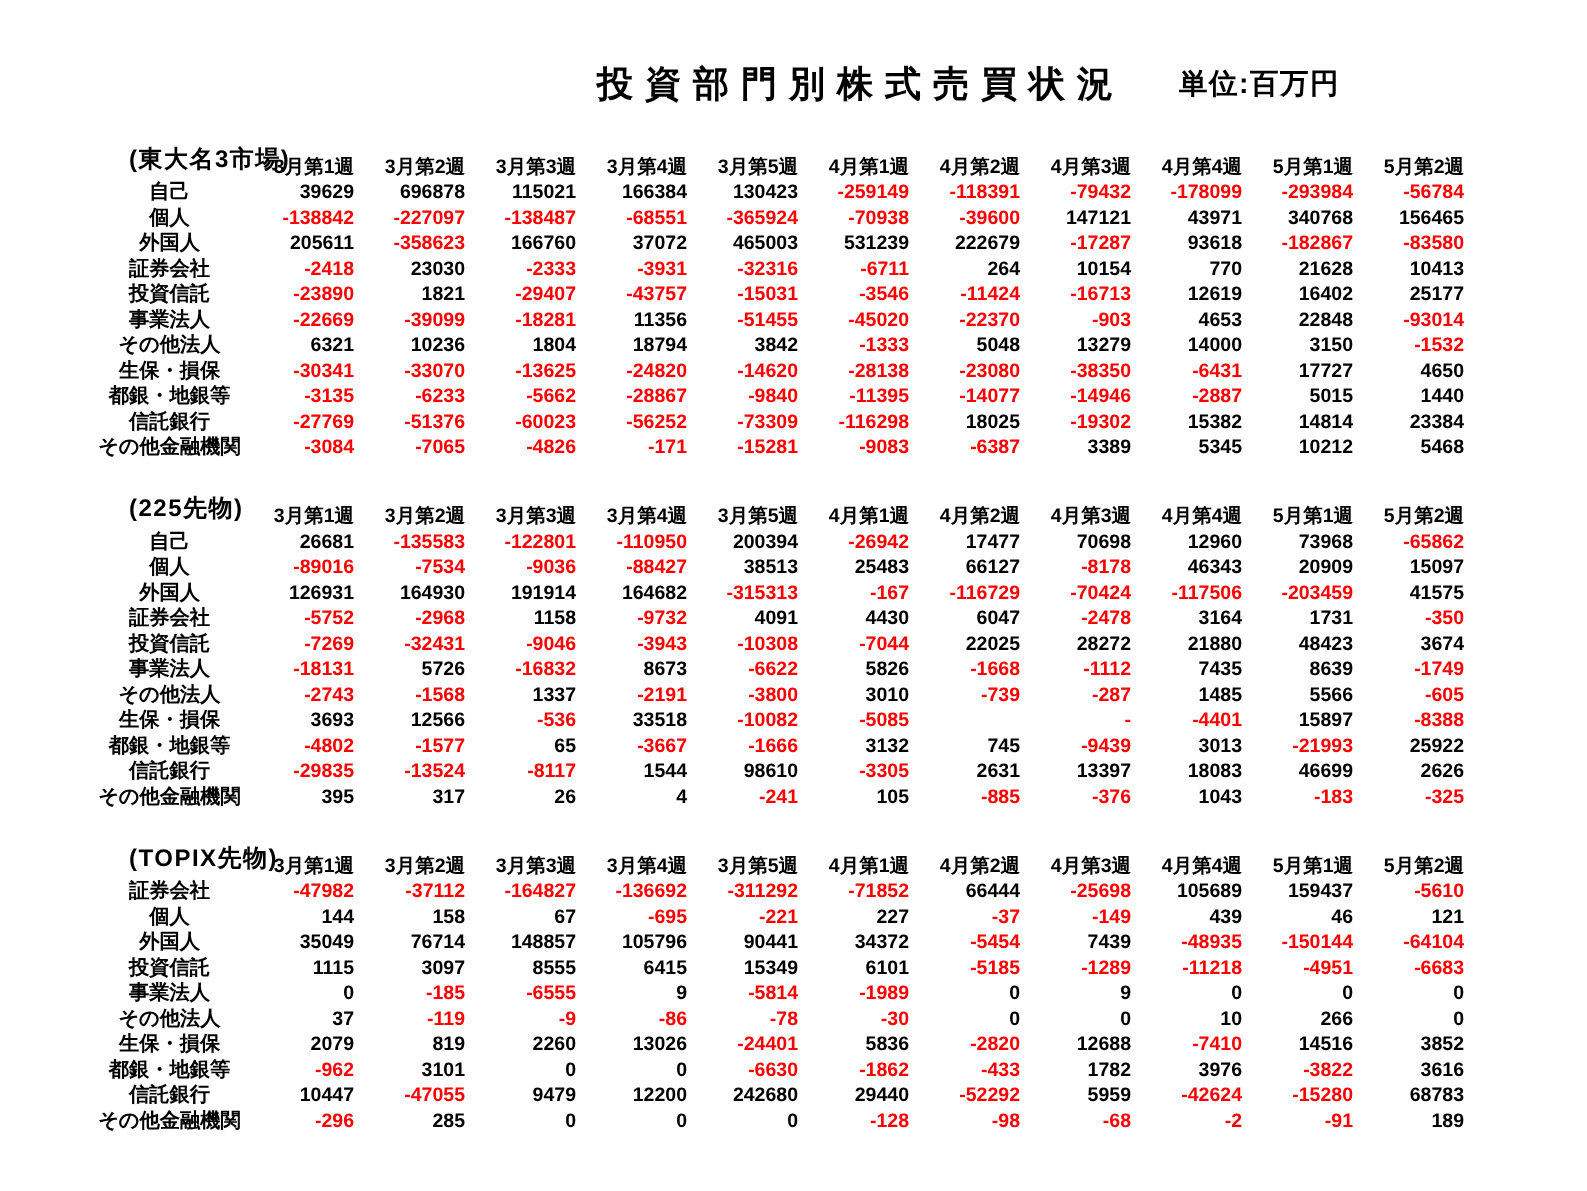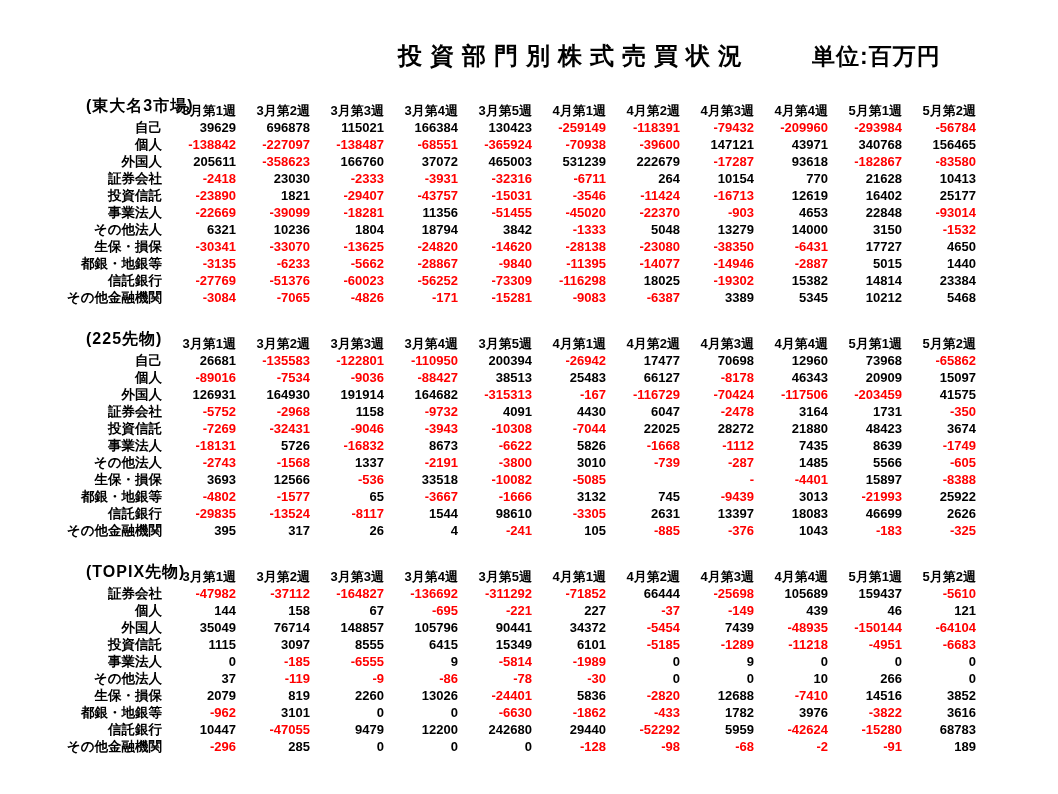--- a/index.html
+++ b/index.html
@@ -23,22 +23,22 @@
     padding-top: 40px;
   }
   .page-title {
     margin: 0 0 0 398px;
     font-size: 24px;
     font-weight: bold;
     letter-spacing: 8px;
     white-space: nowrap;
   }
   .unit-label {
-    margin-left: 62px;
-    font-size: 23px;
+    margin-left: 36px;
+    font-size: 19px;
     font-weight: bold;
     letter-spacing: 1px;
     white-space: nowrap;
   }
   .block {
     margin-top: 23px;
   }
   .block.first {
     margin-top: 24px;
   }
@@ -66,21 +66,21 @@
     height: 17px;
     line-height: 17px;
     text-align: right;
     white-space: nowrap;
     overflow: hidden;
     font-size: 13px;
     font-weight: bold;
   }
   table.data-table .label-col {
     width: 98px;
-    text-align: right;
+    text-align: center;
     padding-left: 8px;
     font-size: 13.5px;
   }
   td.neg {
     color: #ff0000;
   }
 </style>
 </head>
 <body>
 
@@ -114,21 +114,21 @@
           <tr>
             <td class="label-col">自己</td>
             <td>39629</td>
             <td>696878</td>
             <td>115021</td>
             <td>166384</td>
             <td>130423</td>
             <td class="neg">-259149</td>
             <td class="neg">-118391</td>
             <td class="neg">-79432</td>
-            <td class="neg">-209960</td>
+            <td class="neg">-178099</td>
             <td class="neg">-293984</td>
             <td class="neg">-56784</td>
           </tr>
           <tr>
             <td class="label-col">個人</td>
             <td class="neg">-138842</td>
             <td class="neg">-227097</td>
             <td class="neg">-138487</td>
             <td class="neg">-68551</td>
             <td class="neg">-365924</td>

